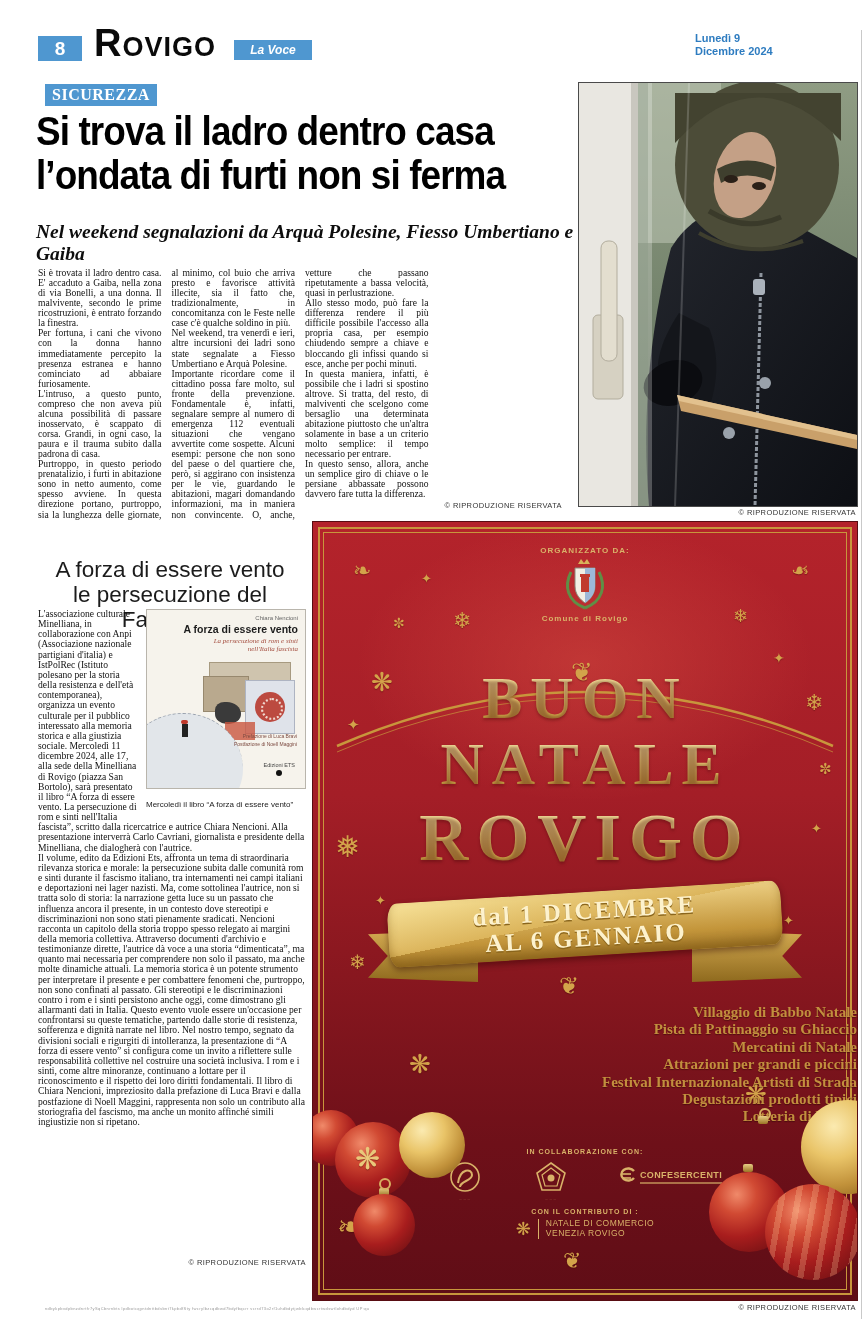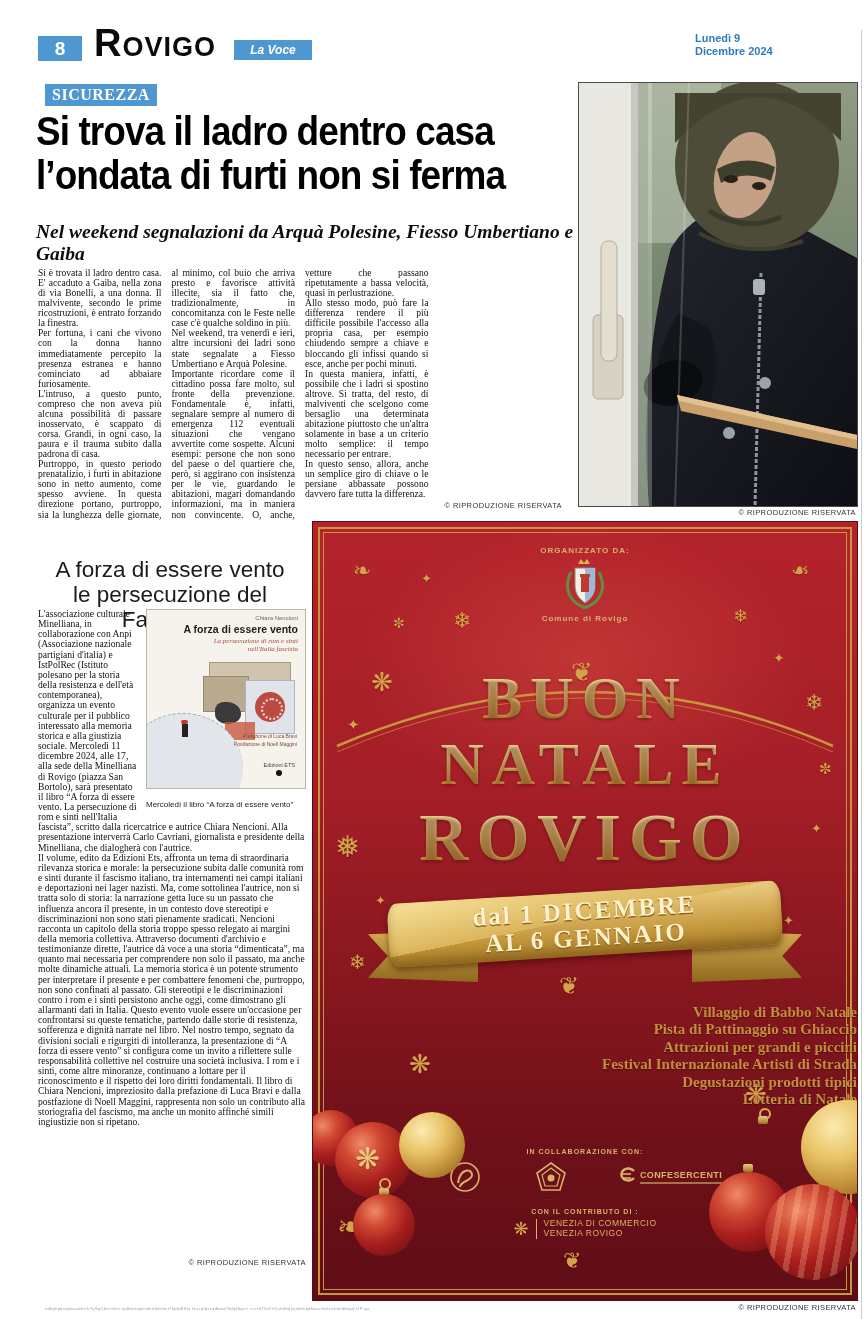--- a/index.html
+++ b/index.html
@@ -273,20 +273,21 @@
       <div class="rib-band">
         <div style="margin-top:5px;">dal 1 DICEMBRE</div>
         <div>AL 6 GENNAIO</div>
       </div>
     </div>
     <span class="dec" style="left:246px;top:452px;font-size:24px;">❦</span>
 
     <div class="events">
       <div>Villaggio di Babbo Natale</div>
       <div>Pista di Pattinaggio su Ghiaccio</div>
+      <div>Mercatini di Natale</div>
       <div>Attrazioni per grandi e piccini</div>
       <div>Festival Internazionale Artisti di Strada</div>
       <div>Degustazioni prodotti tipici</div>
       <div>Lotteria di Natale</div>
     </div>
 
     <div class="plabel" style="top:626px;font-size:7px;font-weight:bold;">IN COLLABORAZIONE CON:</div>
     <div class="abs" style="left:0;top:638px;width:100%;display:flex;justify-content:center;gap:52px;align-items:flex-start;">
       <div style="text-align:center;">
         <svg width="34" height="34" viewBox="0 0 34 34">
@@ -313,21 +314,21 @@
           <div style="font:bold 9px 'Liberation Sans',sans-serif;color:#d9b269;letter-spacing:.4px;">CONFESERCENTI</div>
           <div style="height:2px;background:#d9b269;opacity:.6;margin-top:2px;"></div>
         </div>
       </div>
     </div>
 
     <div class="plabel" style="top:686px;font-size:7px;font-weight:bold;">CON IL CONTRIBUTO DI :</div>
     <div class="cam">
       <span class="dec" style="position:static;font-size:18px;">❋</span>
       <div class="camtxt">
-        <div>VENEZIA DI COMMERCIO</div>
+        <div>NATALE DI COMMERCIO</div>
         <div>VENEZIA ROVIGO</div>
       </div>
     </div>
     <span class="dec" style="left:250px;top:728px;font-size:22px;">❦</span>
 
     <div class="ball red" style="left:-10px;top:588px;width:56px;height:56px;"></div>
     <div class="ball red" style="left:22px;top:600px;width:76px;height:76px;"></div>
     <span class="dec" style="left:42px;top:622px;font-size:30px;color:#e9c87a;">❋</span>
     <div class="ball goldb" style="left:86px;top:590px;width:66px;height:66px;"></div>
     <div class="cap" style="left:66px;top:666px;"></div>

